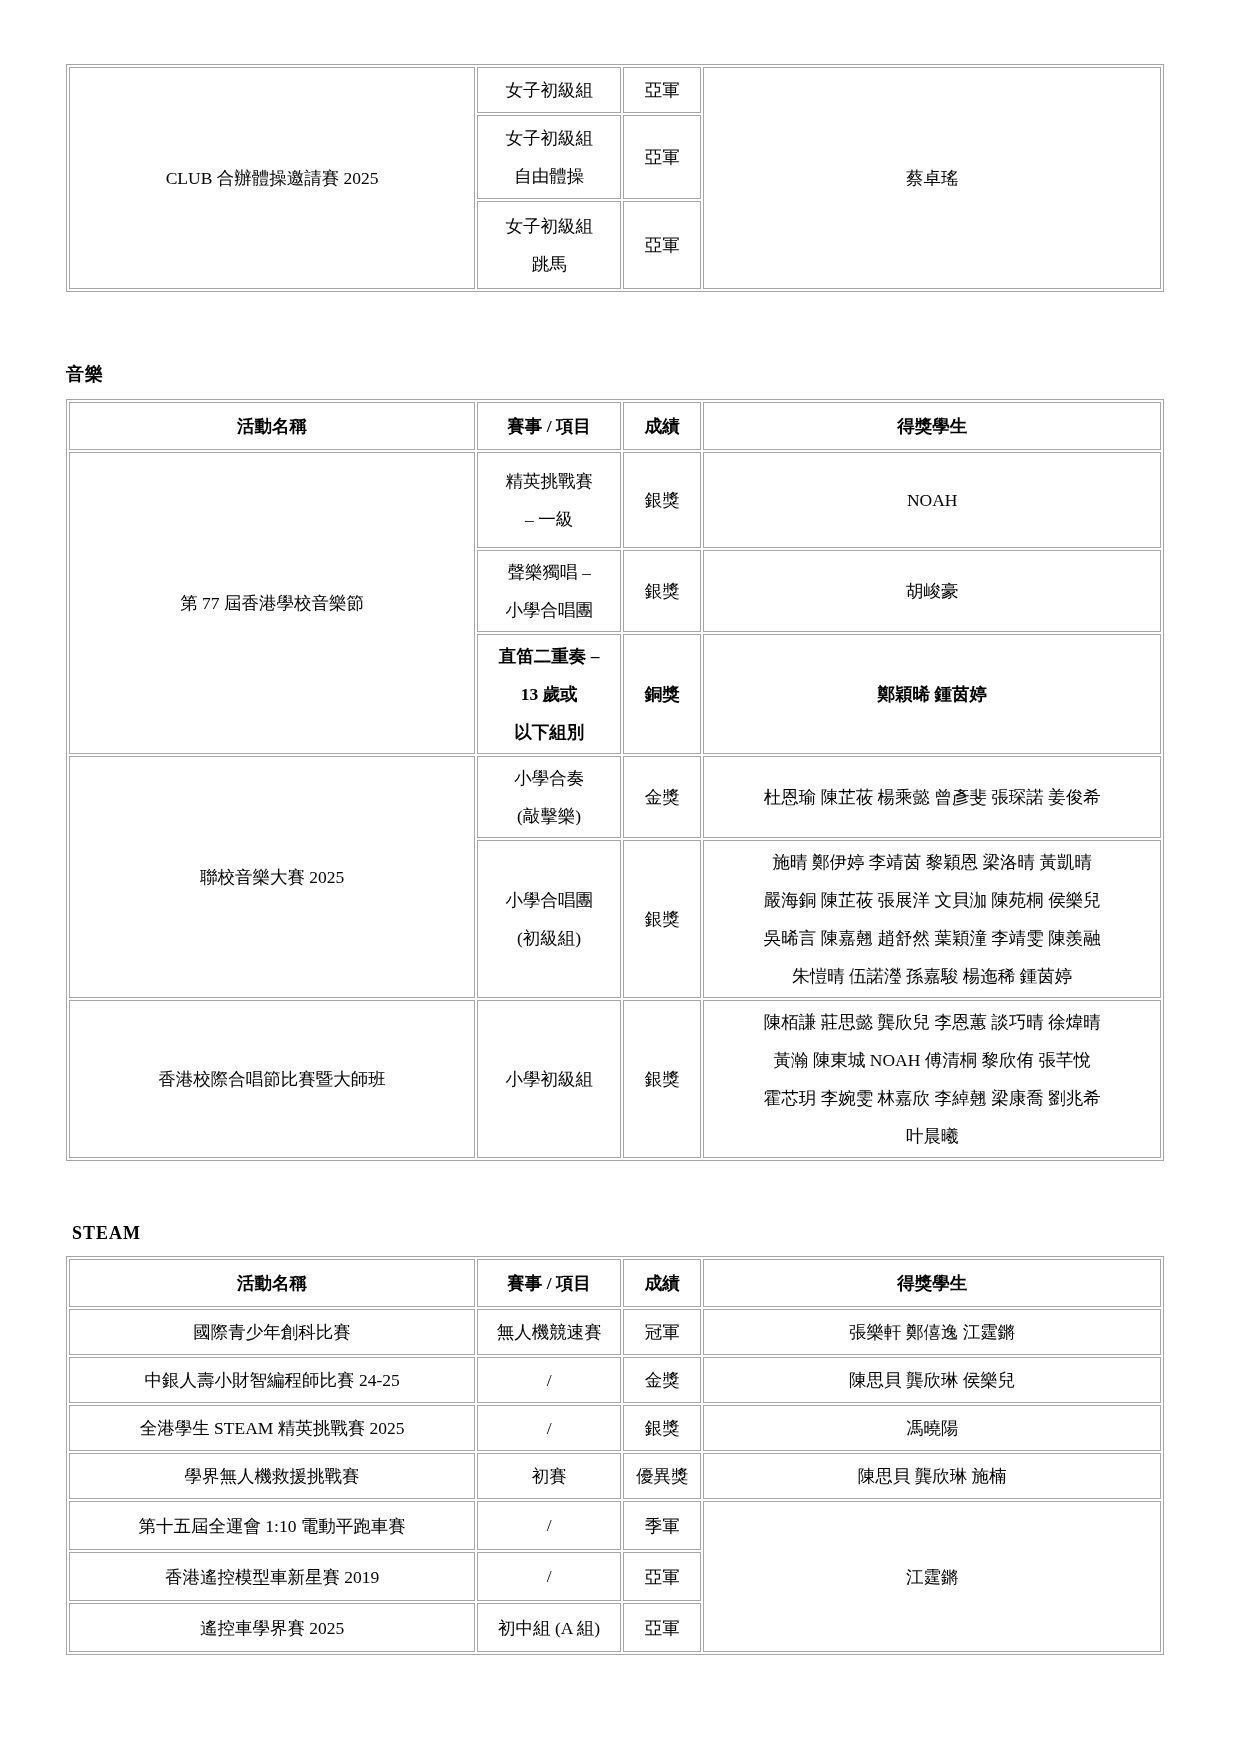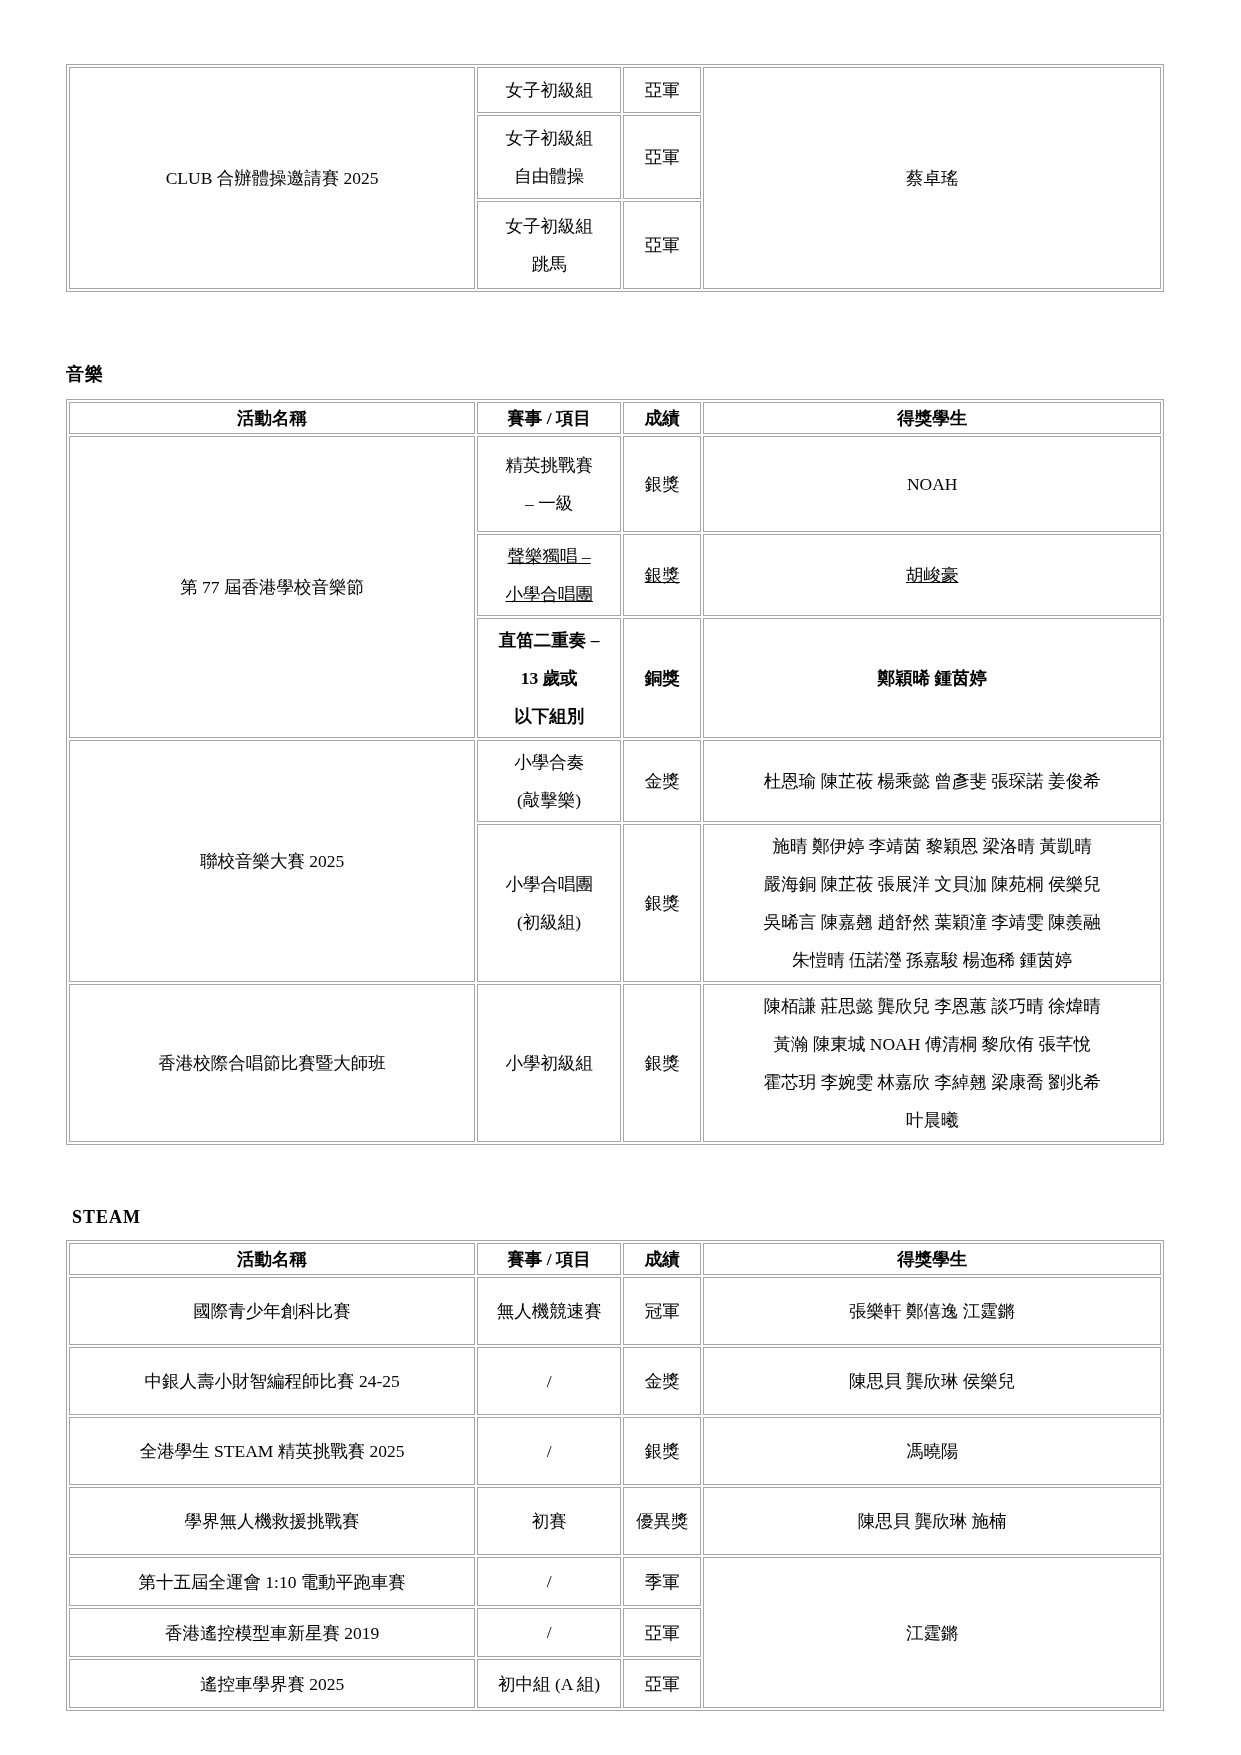--- a/index.html
+++ b/index.html
@@ -30,28 +30,28 @@
     text-align:center; vertical-align:middle;
     font-size:17.5px; padding:2px 6px;
     overflow:hidden;
   }
   table.doc th { font-weight:bold; }
   .ln { line-height:38px; }
   
   .gym-r1 { height:46px; }
   .gym-r2 { height:84px; }
   .gym-r3 { height:88px; }
-  .hdr-row { height:32px; }
+  .hdr-row { height:48px; }
   .mus-r0 { height:96px; }
-  .mus-r1 { height:82px;text-decoration:underline; }
+  .mus-r1 { height:82px; }
   .mus-r2 { height:116px;font-weight:bold; }
   .mus-r3 { height:76px; }
   .mus-r4 { height:158px; }
   .mus-r5 { height:142px; }
-  .stm-a { height:68px; }
+  .stm-a { height:46px; }
   .stm-b { height:49px; }
   .tbl-top { margin-top:64px; }
 </style>
 </head>
 <body>
 
 <div class="page">
 
   <table class="doc tbl-top">
     <colgroup>

